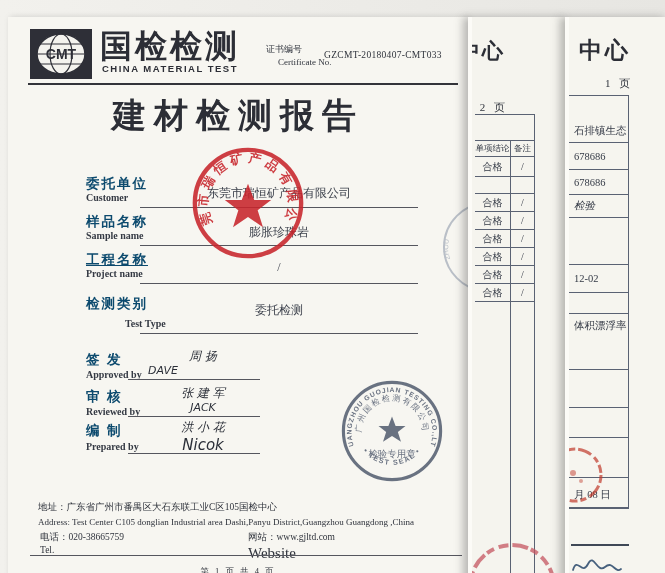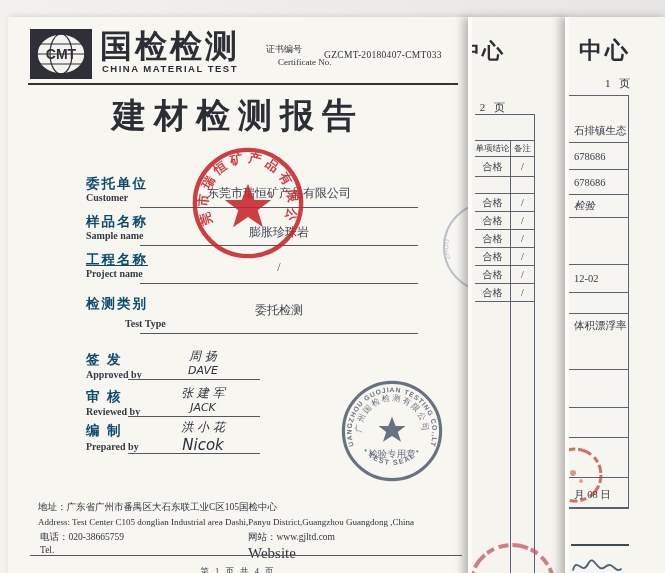--- a/index.html
+++ b/index.html
@@ -74,21 +74,21 @@
     <div class="abs u-line" style="top:266px;"></div>
 
     <div class="abs label-cn" style="left:78px;top:278px;">检测类别</div>
     <div class="abs label-en" style="left:78px;top:301px;margin-left:39px;">Test Type</div>
     <div class="abs field-val" style="top:285px;">委托检测</div>
     <div class="abs u-line" style="top:316px;"></div>
 
     <div class="abs label-cn" style="left:78px;top:334px;">签  发</div>
     <div class="abs label-en" style="left:78px;top:352px;">Approved by</div>
     <div class="abs hand" style="left:140px;top:331px;width:110px;text-align:center;font-size:12px;">周 扬</div>
-    <div class="abs hand" style="left:140px;top:347px;width:110px;text-align:center;font-size:11px;">DAVE</div>
+    <div class="abs hand" style="left:140px;top:347px;width:110px;font-size:11px;">DAVE</div>
     <div class="abs sig-line" style="top:362px;"></div>
 
     <div class="abs label-cn" style="left:78px;top:371px;">审  核</div>
     <div class="abs label-en" style="left:78px;top:389px;">Reviewed by</div>
     <div class="abs hand" style="left:140px;top:368px;width:110px;text-align:center;font-size:12px;">张 建 军</div>
     <div class="abs hand" style="left:140px;top:384px;width:110px;text-align:center;font-size:11px;">JACK</div>
     <div class="abs sig-line" style="top:399px;"></div>
 
     <div class="abs label-cn" style="left:78px;top:405px;">编  制</div>
     <div class="abs label-en" style="left:78px;top:424px;">Prepared by</div>

